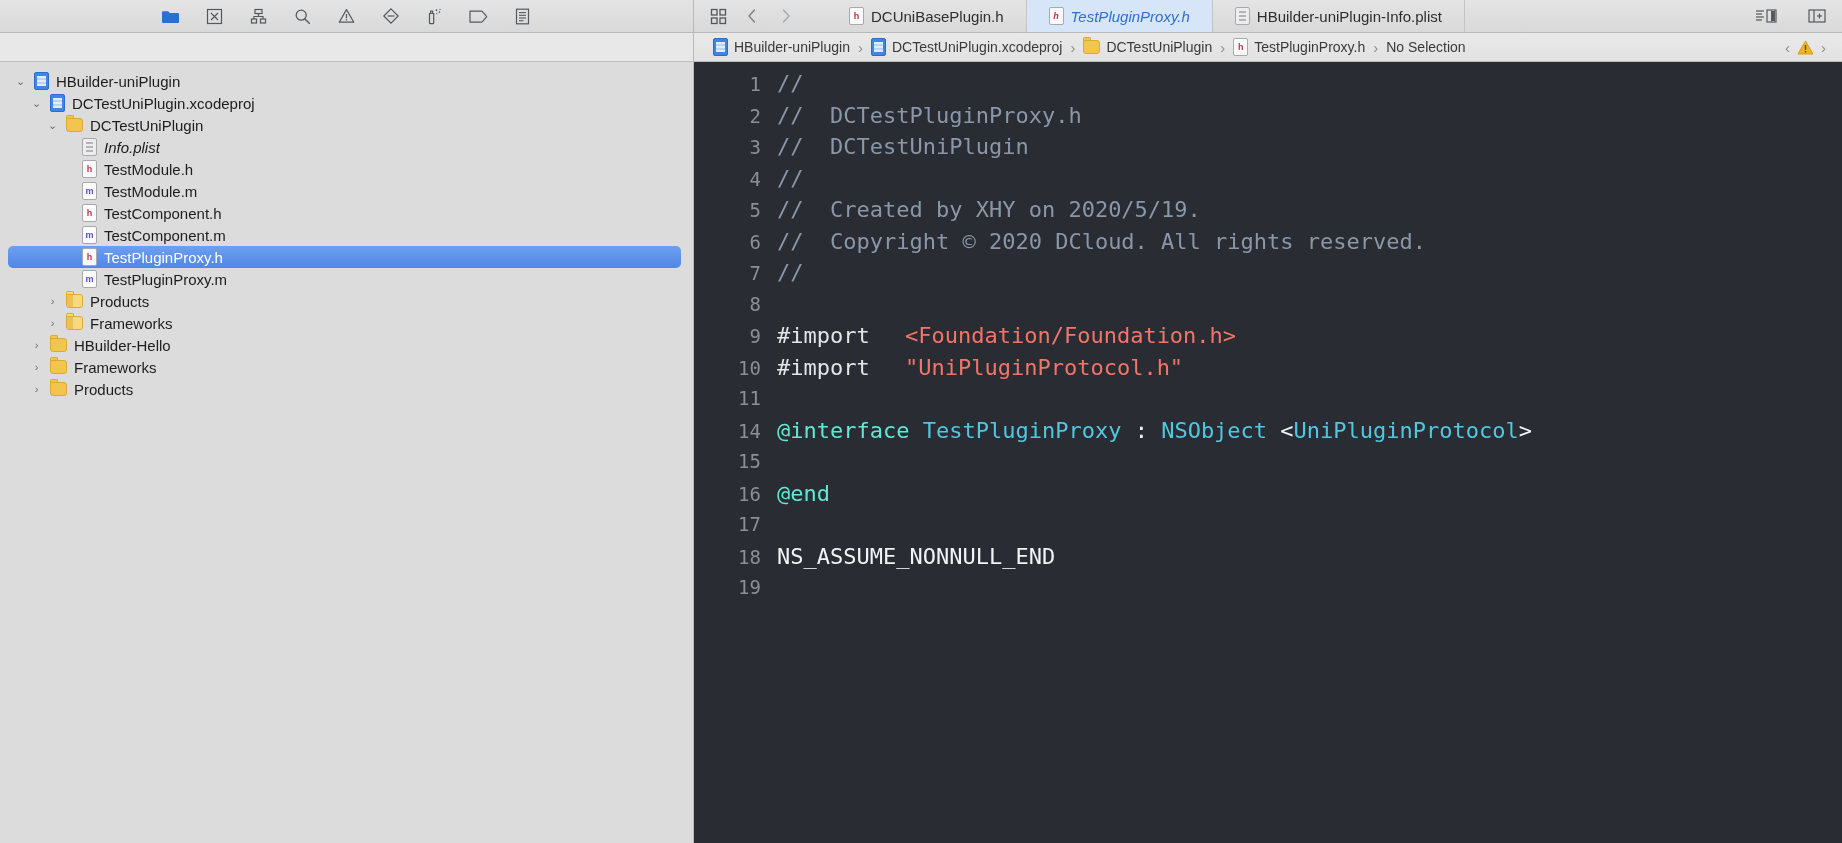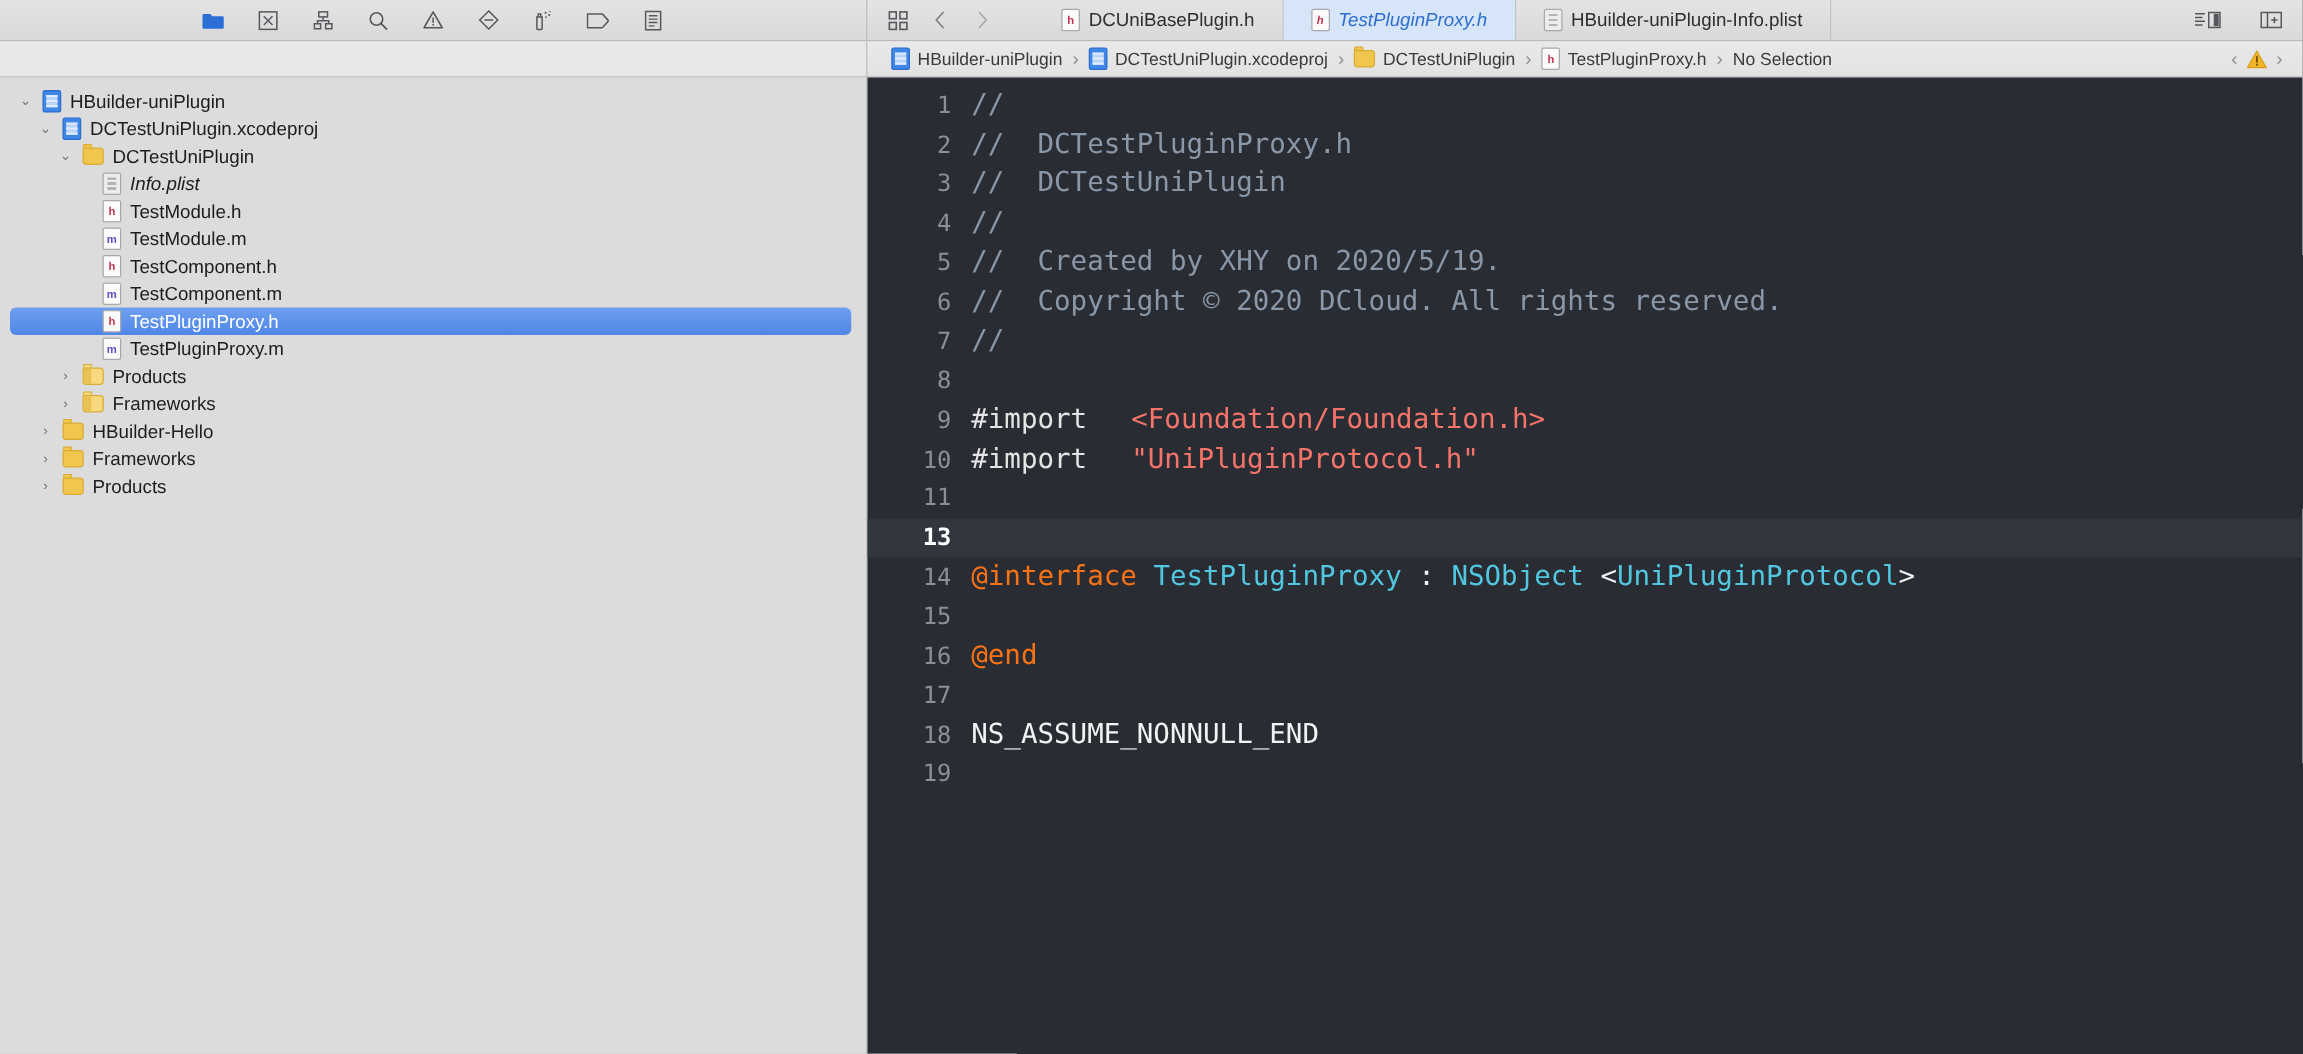--- a/index.html
+++ b/index.html
@@ -171,21 +171,21 @@
     color: #8a8f98; font-size: 19px;
     user-select: none;
   }
   .cline.current .gutter { color: #ffffff; font-weight: bold; }
   .ctext { white-space: pre; color: #d8dce3; }
 
   .cm   { color: #8a97a8; }   
   .pp   { color: #e5e5e5; }   
   .str  { color: #f4746a; margin-left: 22px; }   
   .mac  { color: #52c7e0; }   
-  .kw   { color: #f97316; }   
+  .kw   { color: #5eead4; }   
   .plain{ color: #f2f3f5; }   
 </style>
 </head>
 <body>
 
 <div id="app">
 
   <div class="top-row">
 
     <div class="nav-toolbar" id="nav-toolbar">
@@ -508,24 +508,20 @@
             <div class="ctext"><span class="pp">#import </span><span class="str">&lt;Foundation/Foundation.h&gt;</span></div>
           </div>
           <div class="cline">
             <div class="gutter">10</div>
             <div class="ctext"><span class="pp">#import </span><span class="str">"UniPluginProtocol.h"</span></div>
           </div>
           <div class="cline">
             <div class="gutter">11</div>
             <div class="ctext"></div>
           </div>
-          <div class="cline current">
-            <div class="gutter">13</div>
-            <div class="ctext"></div>
-          </div>
           <div class="cline">
             <div class="gutter">14</div>
             <div class="ctext"><span class="kw">@interface </span><span class="mac">TestPluginProxy</span><span class="plain"> : </span><span class="mac">NSObject </span><span class="plain">&lt;</span><span class="mac">UniPluginProtocol</span><span class="plain">&gt;</span></div>
           </div>
           <div class="cline">
             <div class="gutter">15</div>
             <div class="ctext"></div>
           </div>
           <div class="cline">
             <div class="gutter">16</div>

